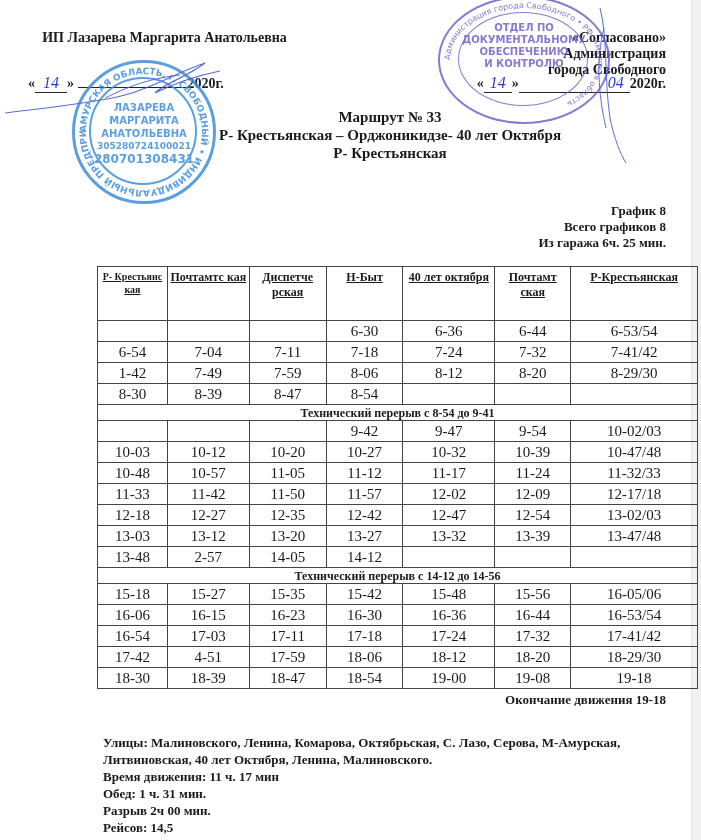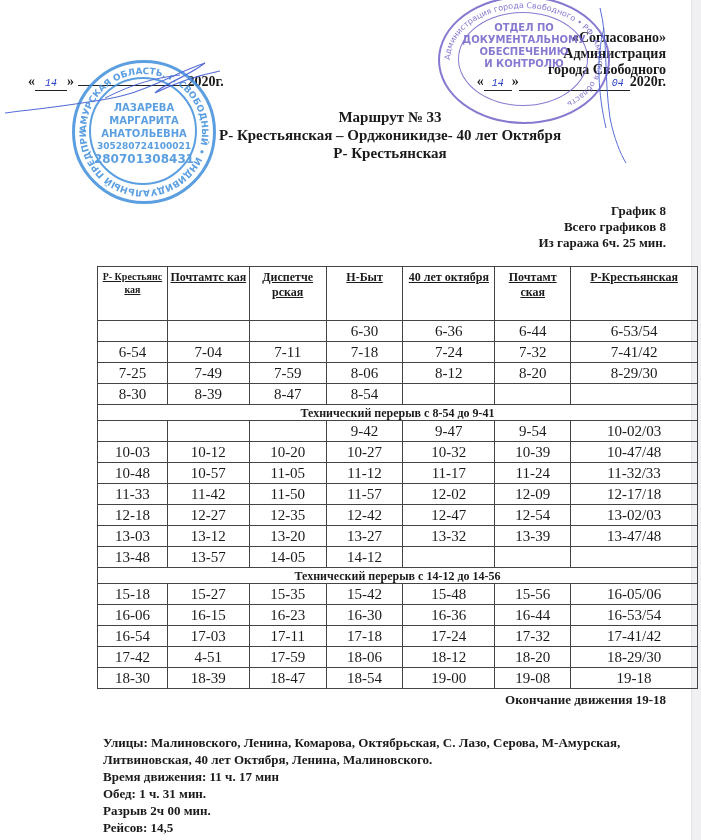--- a/index.html
+++ b/index.html
@@ -6,21 +6,21 @@
   body {
     width:701px; height:840px; overflow:hidden; position:relative;
     background:#ffffff;
     font-family:"Liberation Serif", "DejaVu Serif", serif;
     color:#1a1a1a;
   }
   .right-strip { position:absolute; right:0; top:0; width:9px; height:840px; background:#f0f0f2; border-left:1px solid #e2e2e6; }
   .owner { position:absolute; left:32px; top:30px; width:265px; text-align:center; font-size:14px; font-weight:bold; line-height:16px; }
   .owner-date { position:absolute; left:28px; top:74px; font-size:14px; font-weight:bold; }
   .line { display:inline-block; border-bottom:1px solid #222; vertical-align:baseline; }
-  .hand { color:#2a3fc8; font-style:italic; font-family:Liberation Mono, monospace; font-size:10px; font-weight:normal; }
+  .hand { color:#2a3fc8; font-style:italic; font-family:Liberation Serif, serif; font-size:16px; font-weight:normal; }
   .approved { position:absolute; right:35px; top:30px; text-align:right; font-size:14px; font-weight:bold; line-height:16px; }
   .approved-date { position:absolute; right:35px; top:74px; font-size:14px; font-weight:bold; }
   .title-block { position:absolute; left:200px; top:108px; width:380px; text-align:center; font-size:15px; font-weight:bold; line-height:18px; }
   .sched-info { position:absolute; right:35px; top:203px; text-align:right; font-size:13px; font-weight:bold; line-height:16px; }
   .stamp { position:absolute; border-radius:50%; pointer-events:none; }
   .stamp-left { left:72px; top:60px; width:138px; height:138px; border:3px solid #3f8fdc; opacity:0.85; }
   .stamp-left .inner { position:absolute; left:14px; top:14px; width:104px; height:104px; border:2px solid #3f8fdc; border-radius:50%; }
   .stamp-left .txt { position:absolute; left:0; top:14px; width:138px; text-align:center; font-family:"DejaVu Sans", sans-serif; font-size:10px; color:#3f8fdc; line-height:13px; font-weight:bold; }
   .stamp-left .ring { position:absolute; left:0; top:0; width:138px; height:138px; }
   .stamp-right { left:438px; top:-4px; width:168px; height:124px; border:2px solid #7461c8; opacity:0.85; }
@@ -35,20 +35,21 @@
   .end-note { position:absolute; right:35px; top:692px; font-size:13px; font-weight:bold; }
   .footer { position:absolute; left:103px; top:734px; width:540px; font-size:13px; font-weight:bold; line-height:17px; }
   .footer div { white-space:normal; }
 </style>
 </head>
 <body>
 
 <div class="right-strip"></div>
 
 <div class="owner">
+  <div>ИП Лазарева Маргарита  Анатольевна</div>
 </div>
 <div class="owner-date">
   <span>«</span><span class="line" style="width:32px;text-align:center;"><span class="hand">14</span></span><span>»</span>
   <span class="line" style="width:110px;"></span><span>2020г.</span>
 </div>
 
 <div class="stamp stamp-left">
   <svg class="ring" viewBox="0 0 138 138">
     <defs>
         <path id="rl" d="M69,69 m-58,0 a58,58 0 1,1 116,0 a58,58 0 1,1 -116,0"></path>
@@ -143,21 +144,21 @@
       <tr>
         <td>6-54</td>
         <td>7-04</td>
         <td>7-11</td>
         <td>7-18</td>
         <td>7-24</td>
         <td>7-32</td>
         <td>7-41/42</td>
       </tr>
       <tr>
-        <td>7-25</td>
+        <td>1-42</td>
         <td>7-49</td>
         <td>7-59</td>
         <td>8-06</td>
         <td>8-12</td>
         <td>8-20</td>
         <td>8-29/30</td>
       </tr>
       <tr>
         <td>8-30</td>
         <td>8-39</td>
@@ -219,21 +220,21 @@
         <td>13-03</td>
         <td>13-12</td>
         <td>13-20</td>
         <td>13-27</td>
         <td>13-32</td>
         <td>13-39</td>
         <td>13-47/48</td>
       </tr>
       <tr>
         <td>13-48</td>
-        <td>13-57</td>
+        <td>2-57</td>
         <td>14-05</td>
         <td>14-12</td>
         <td></td>
         <td></td>
         <td></td>
       </tr>
       <tr>
         <td colspan="7" class="brk">Технический перерыв с  14-12  до 14-56</td>
       </tr>
       <tr>

